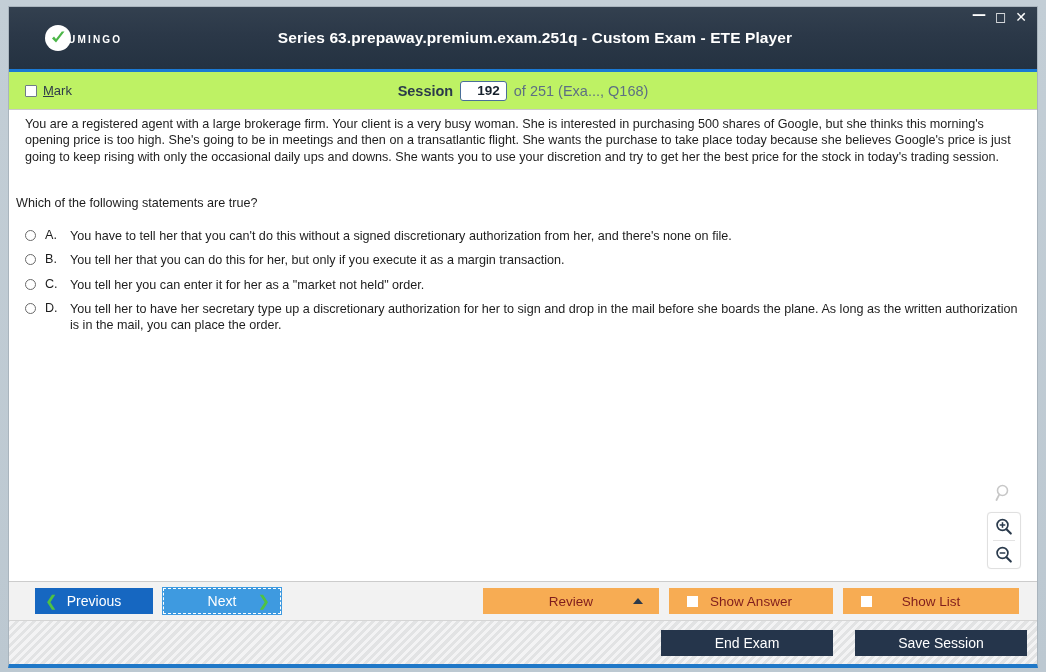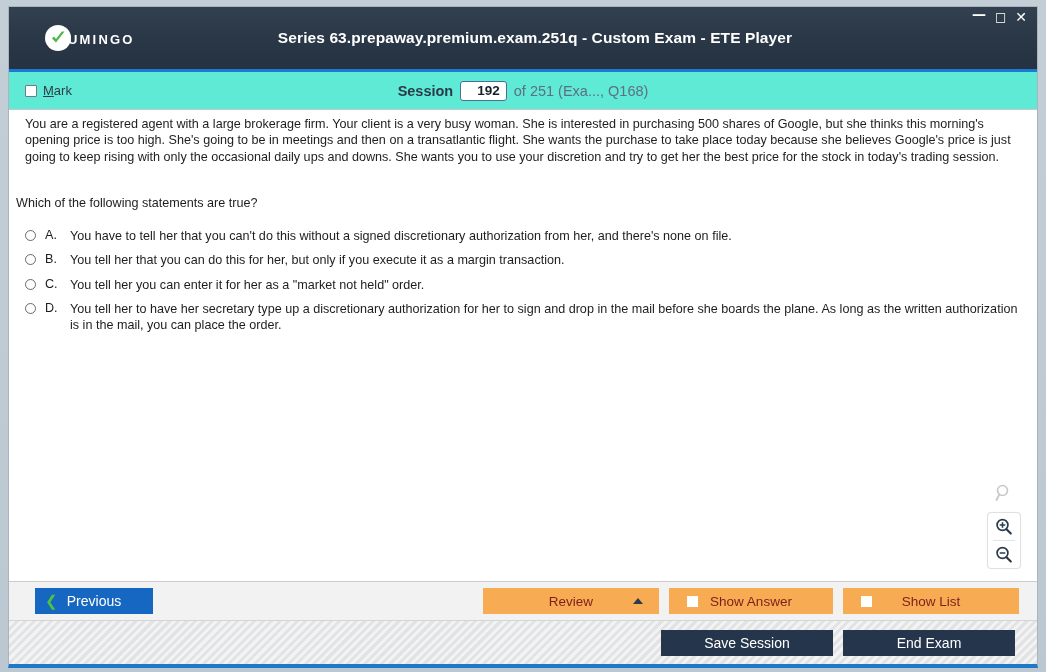--- a/index.html
+++ b/index.html
@@ -66,21 +66,21 @@
     background: #ffffff;
     display: flex;
     align-items: center;
     justify-content: center;
     position: relative;
     z-index: 2;
   }
   .logo-check svg { display:block; }
   .logo-text {
     color: #ffffff;
-    font-size: 13px;
+    font-size: 10px;
     font-weight: bold;
     letter-spacing: 2.2px;
     margin-left: -3px;
     line-height: 1;
     padding-top: 3px;
   }
   .title-text {
     width: 100%;
     text-align: center;
     color: #ffffff;
@@ -108,21 +108,21 @@
   }
   .win-min { font-size: 14px; position: relative; top: -3px; font-weight: 600;}
   .win-max { font-size: 12px; }
   .win-close { font-size: 14px; font-weight: bold; }
 
   
   .qheader {
     position: relative;
     flex: 0 0 37px;
     height: 37px;
-    background: #5eead4;
+    background: #bef264;
     border-bottom: 1px solid #c9c9c9;
     display: flex;
     align-items: center;
     text-align: center;
   }
   .mark-box {
     position: absolute;
     left: 16px;
     display: flex;
     align-items: center;
@@ -449,35 +449,39 @@
             </div>
           </div>
         </div>
       </div>
 
       <div class="actionbar">
         <button class="btn-nav btn-prev">
           <span class="chev chev-left">❮</span>
           <span class="btn-label">Previous</span>
         </button>
+        <button class="btn-nav btn-next">
+          <span class="btn-label">Next</span>
+          <span class="chev chev-right">❯</span>
+        </button>
 
         <button class="btn-orange btn-review">
           <span class="btn-label">Review</span>
           <span class="tri-up"></span>
         </button>
         <button class="btn-orange btn-answer">
           <span class="wsquare"></span>
           <span class="btn-label">Show Answer</span>
         </button>
         <button class="btn-orange btn-list">
           <span class="wsquare"></span>
           <span class="btn-label">Show List</span>
         </button>
       </div>
 
       <div class="footer">
+        <button class="btn-dark btn-end">End Exam</button>
         <button class="btn-dark btn-save">Save Session</button>
-        <button class="btn-dark btn-end">End Exam</button>
       </div>
 
     </div>
   </div>
 </div>
 
 </body></html>

